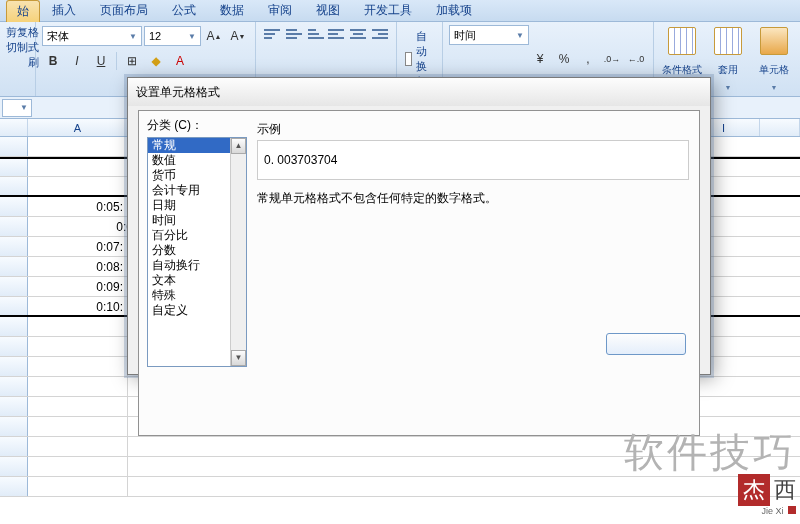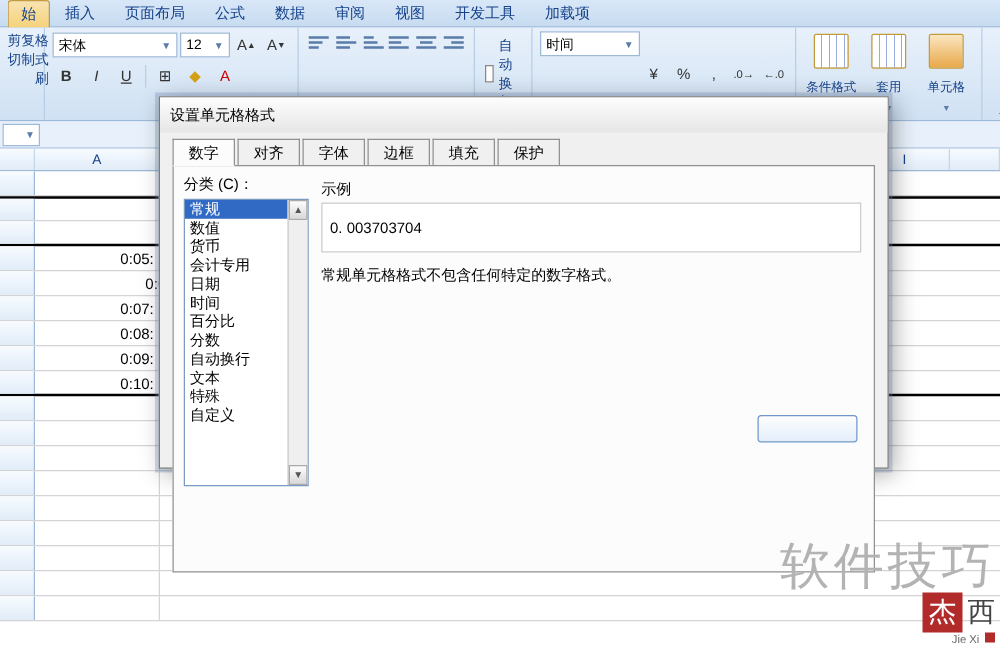--- a/index.html
+++ b/index.html
@@ -12,21 +12,21 @@
 
 
 .ribbon { height: 75px; background: linear-gradient(#e8f1fb, #d0e1f3); display: flex; border-bottom: 1px solid #9db9d8; font-size: 11px; }
 .ribbon-group { border-right: 1px solid #b8cee5; padding: 2px 6px; display: flex; flex-direction: row; }
 .rg-clip { width: 36px; }
 .rg-clip .btn-sm { height: 16px; margin: 1px 0; color: #15428b; font-size: 11px; }
 .rg-font { flex-direction: column; padding: 3px 6px; }
 .font-row { display: flex; align-items: center; gap: 2px; margin-bottom: 3px; }
 .combo { height: 20px; border: 1px solid #9db9d8; background: #fff; display: flex; align-items: center; padding: 0 4px; font-size: 11px; }
 .combo.font-name { width: 100px; }
-.combo.font-size { width: 40px; }
+.combo.font-size { width: 57px; }
 .combo .dd { margin-left: auto; font-size: 8px; color: #5a7ca8; }
 .btn-icon { width: 22px; height: 22px; border: 1px solid transparent; display: inline-flex; align-items: center; justify-content: center; font-size: 12px; color: #333; }
 .rg-align { padding: 3px 6px; }
 .align-row { display: flex; gap: 2px; }
 .align-ic { width: 20px; height: 18px; display: flex; flex-direction: column; justify-content: center; gap: 2px; padding: 2px; }
 .align-ic i { height: 2px; background: #5a7ca8; }
 .rg-wrap { display: flex; align-items: center; padding: 0 8px; font-size: 11px; color: #15428b; }
 .rg-wrap .check { width: 14px; height: 14px; border: 1px solid #888; margin-right: 4px; background: #fff; }
 .rg-numfmt { padding: 3px 6px; }
 .combo.numfmt { width: 80px; }
@@ -293,28 +293,20 @@
     </div>
   <div class="row">
       <div class="row-h"></div>
       <div class="cell" style="width:100px"></div>
     </div>
 </div>
 
 <div class="dialog">
   <div class="dlg-title">设置单元格格式</div>
   <div class="dlg-body">
-    <div class="tabs">
-      <div class="tab active">数字</div>
-      <div class="tab">对齐</div>
-      <div class="tab">字体</div>
-      <div class="tab">边框</div>
-      <div class="tab">填充</div>
-      <div class="tab">保护</div>
-    </div>
     <div class="tab-content">
       <div class="cat-label">分类 (C)：</div>
       <div class="cat-list">
         <div class="item sel">常规</div>
         <div class="item">数值</div>
         <div class="item">货币</div>
         <div class="item">会计专用</div>
         <div class="item">日期</div>
         <div class="item">时间</div>
         <div class="item">百分比</div>

